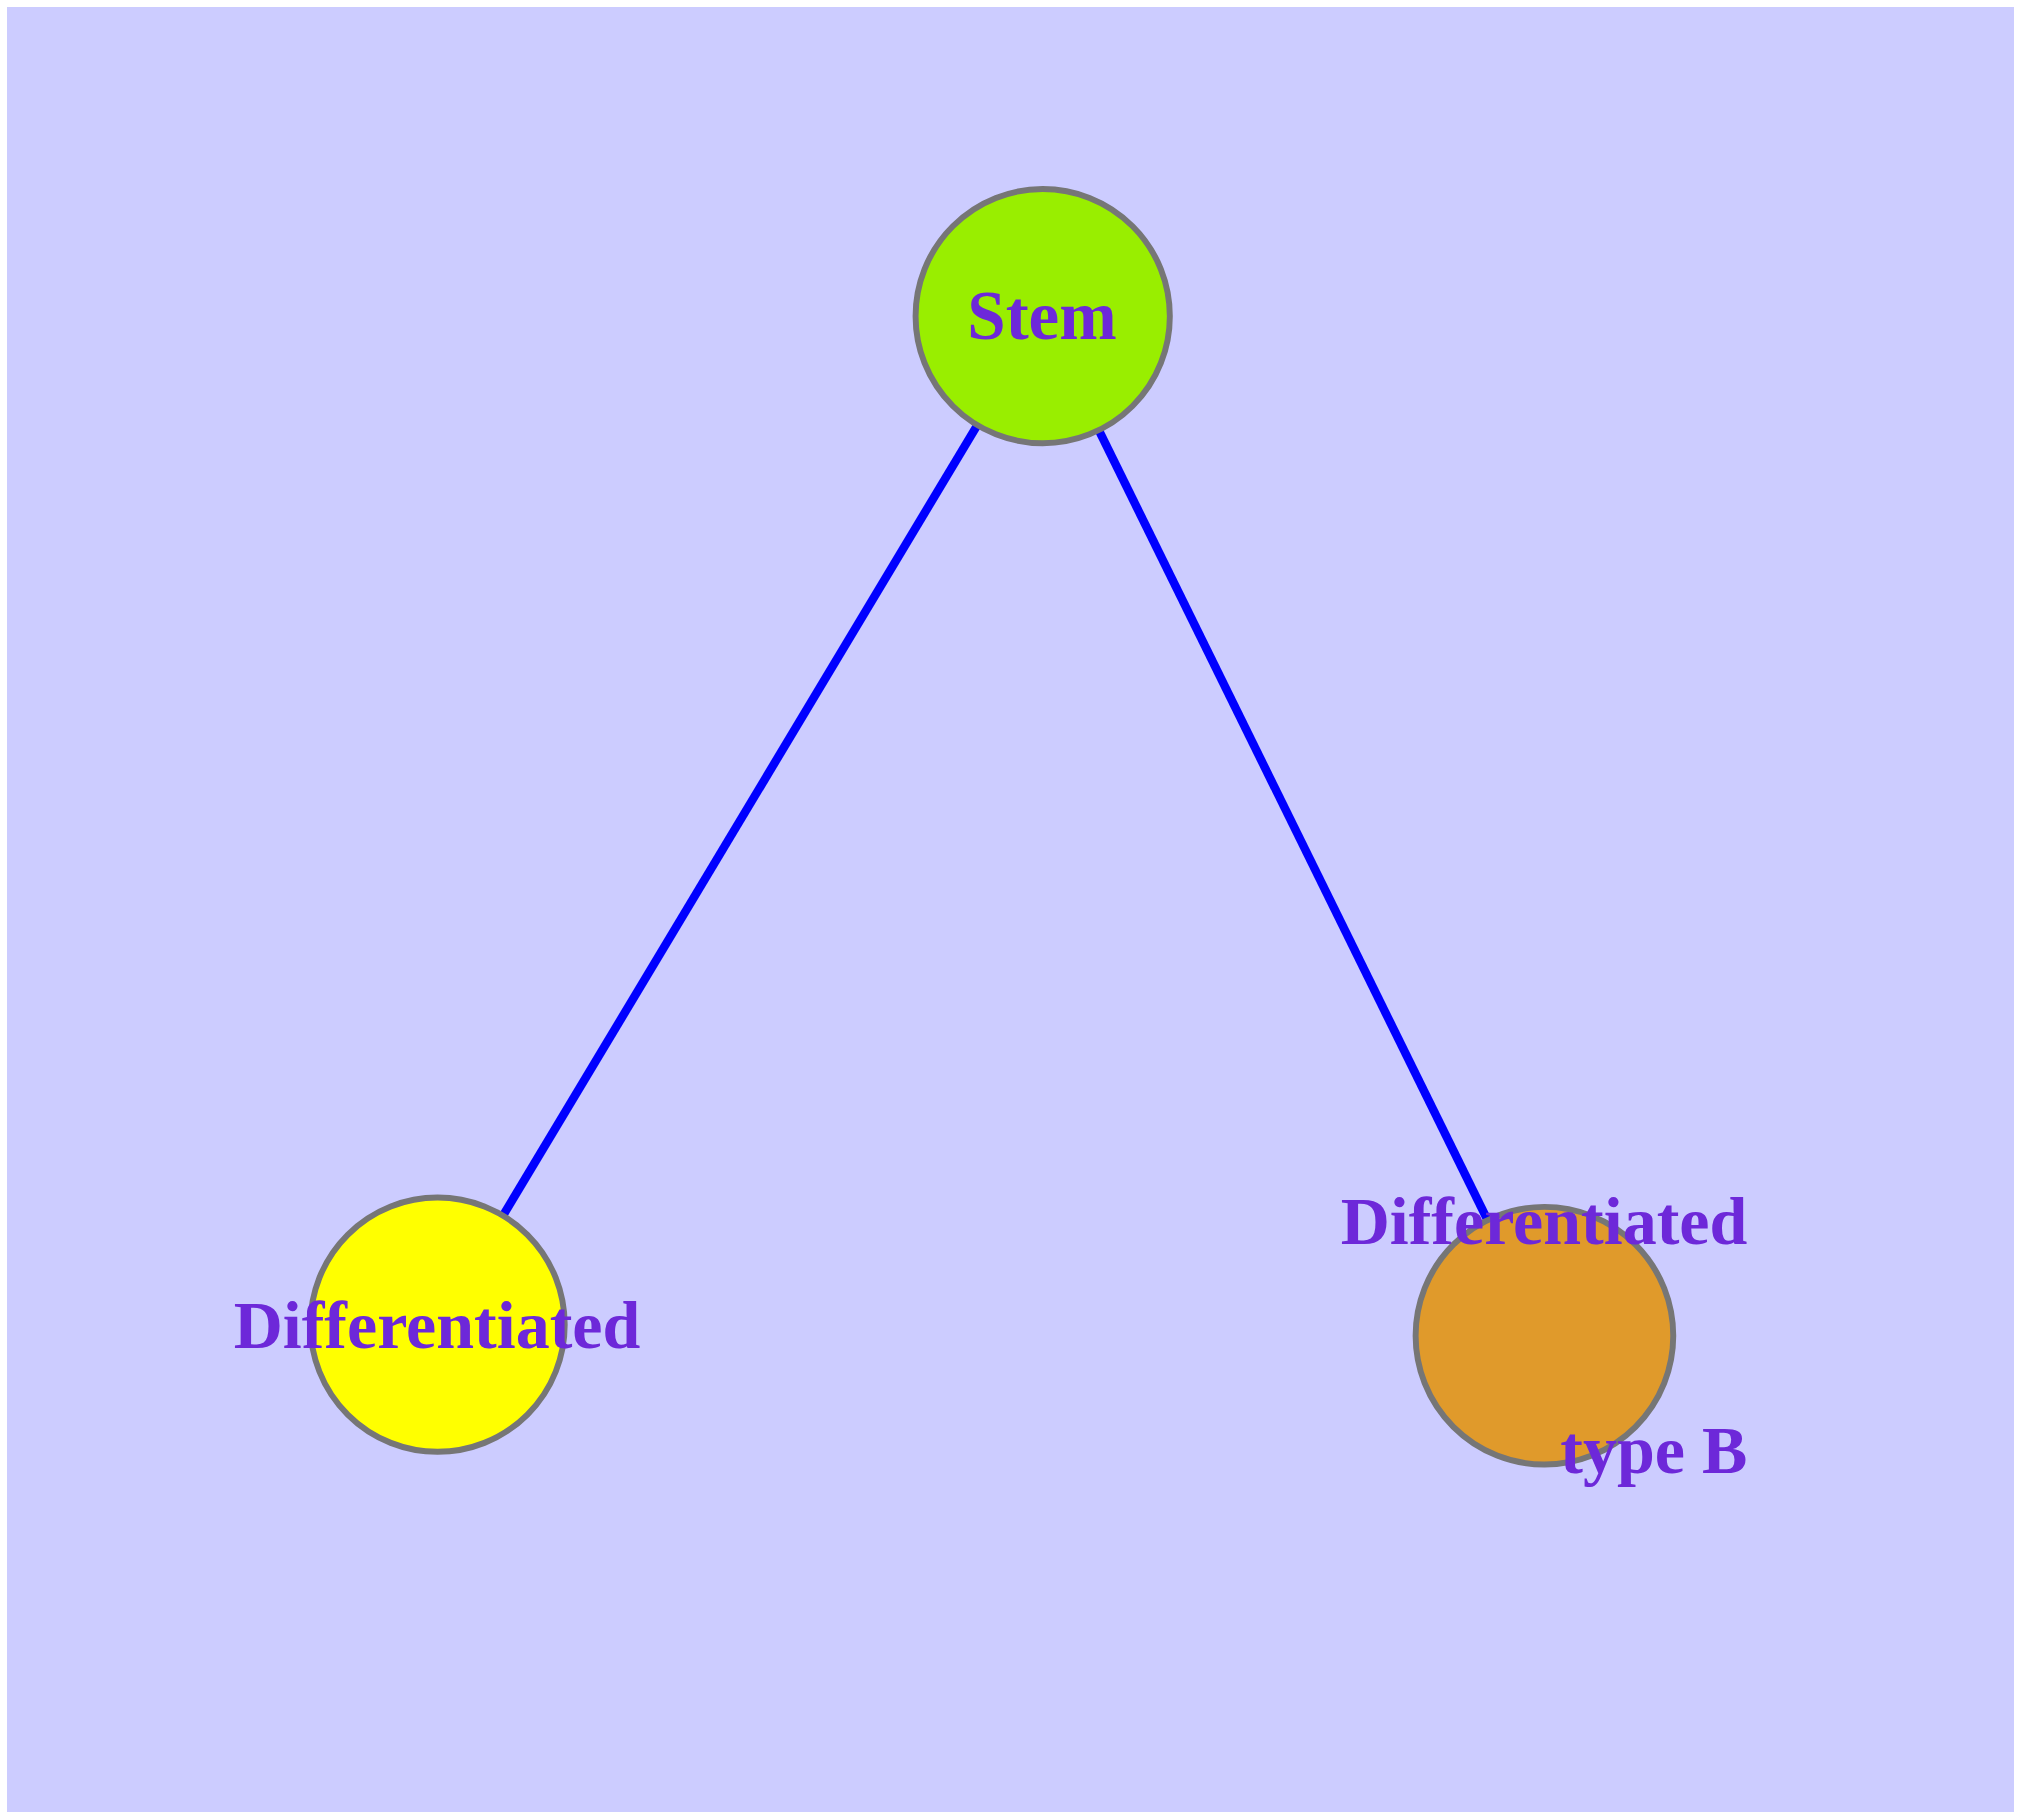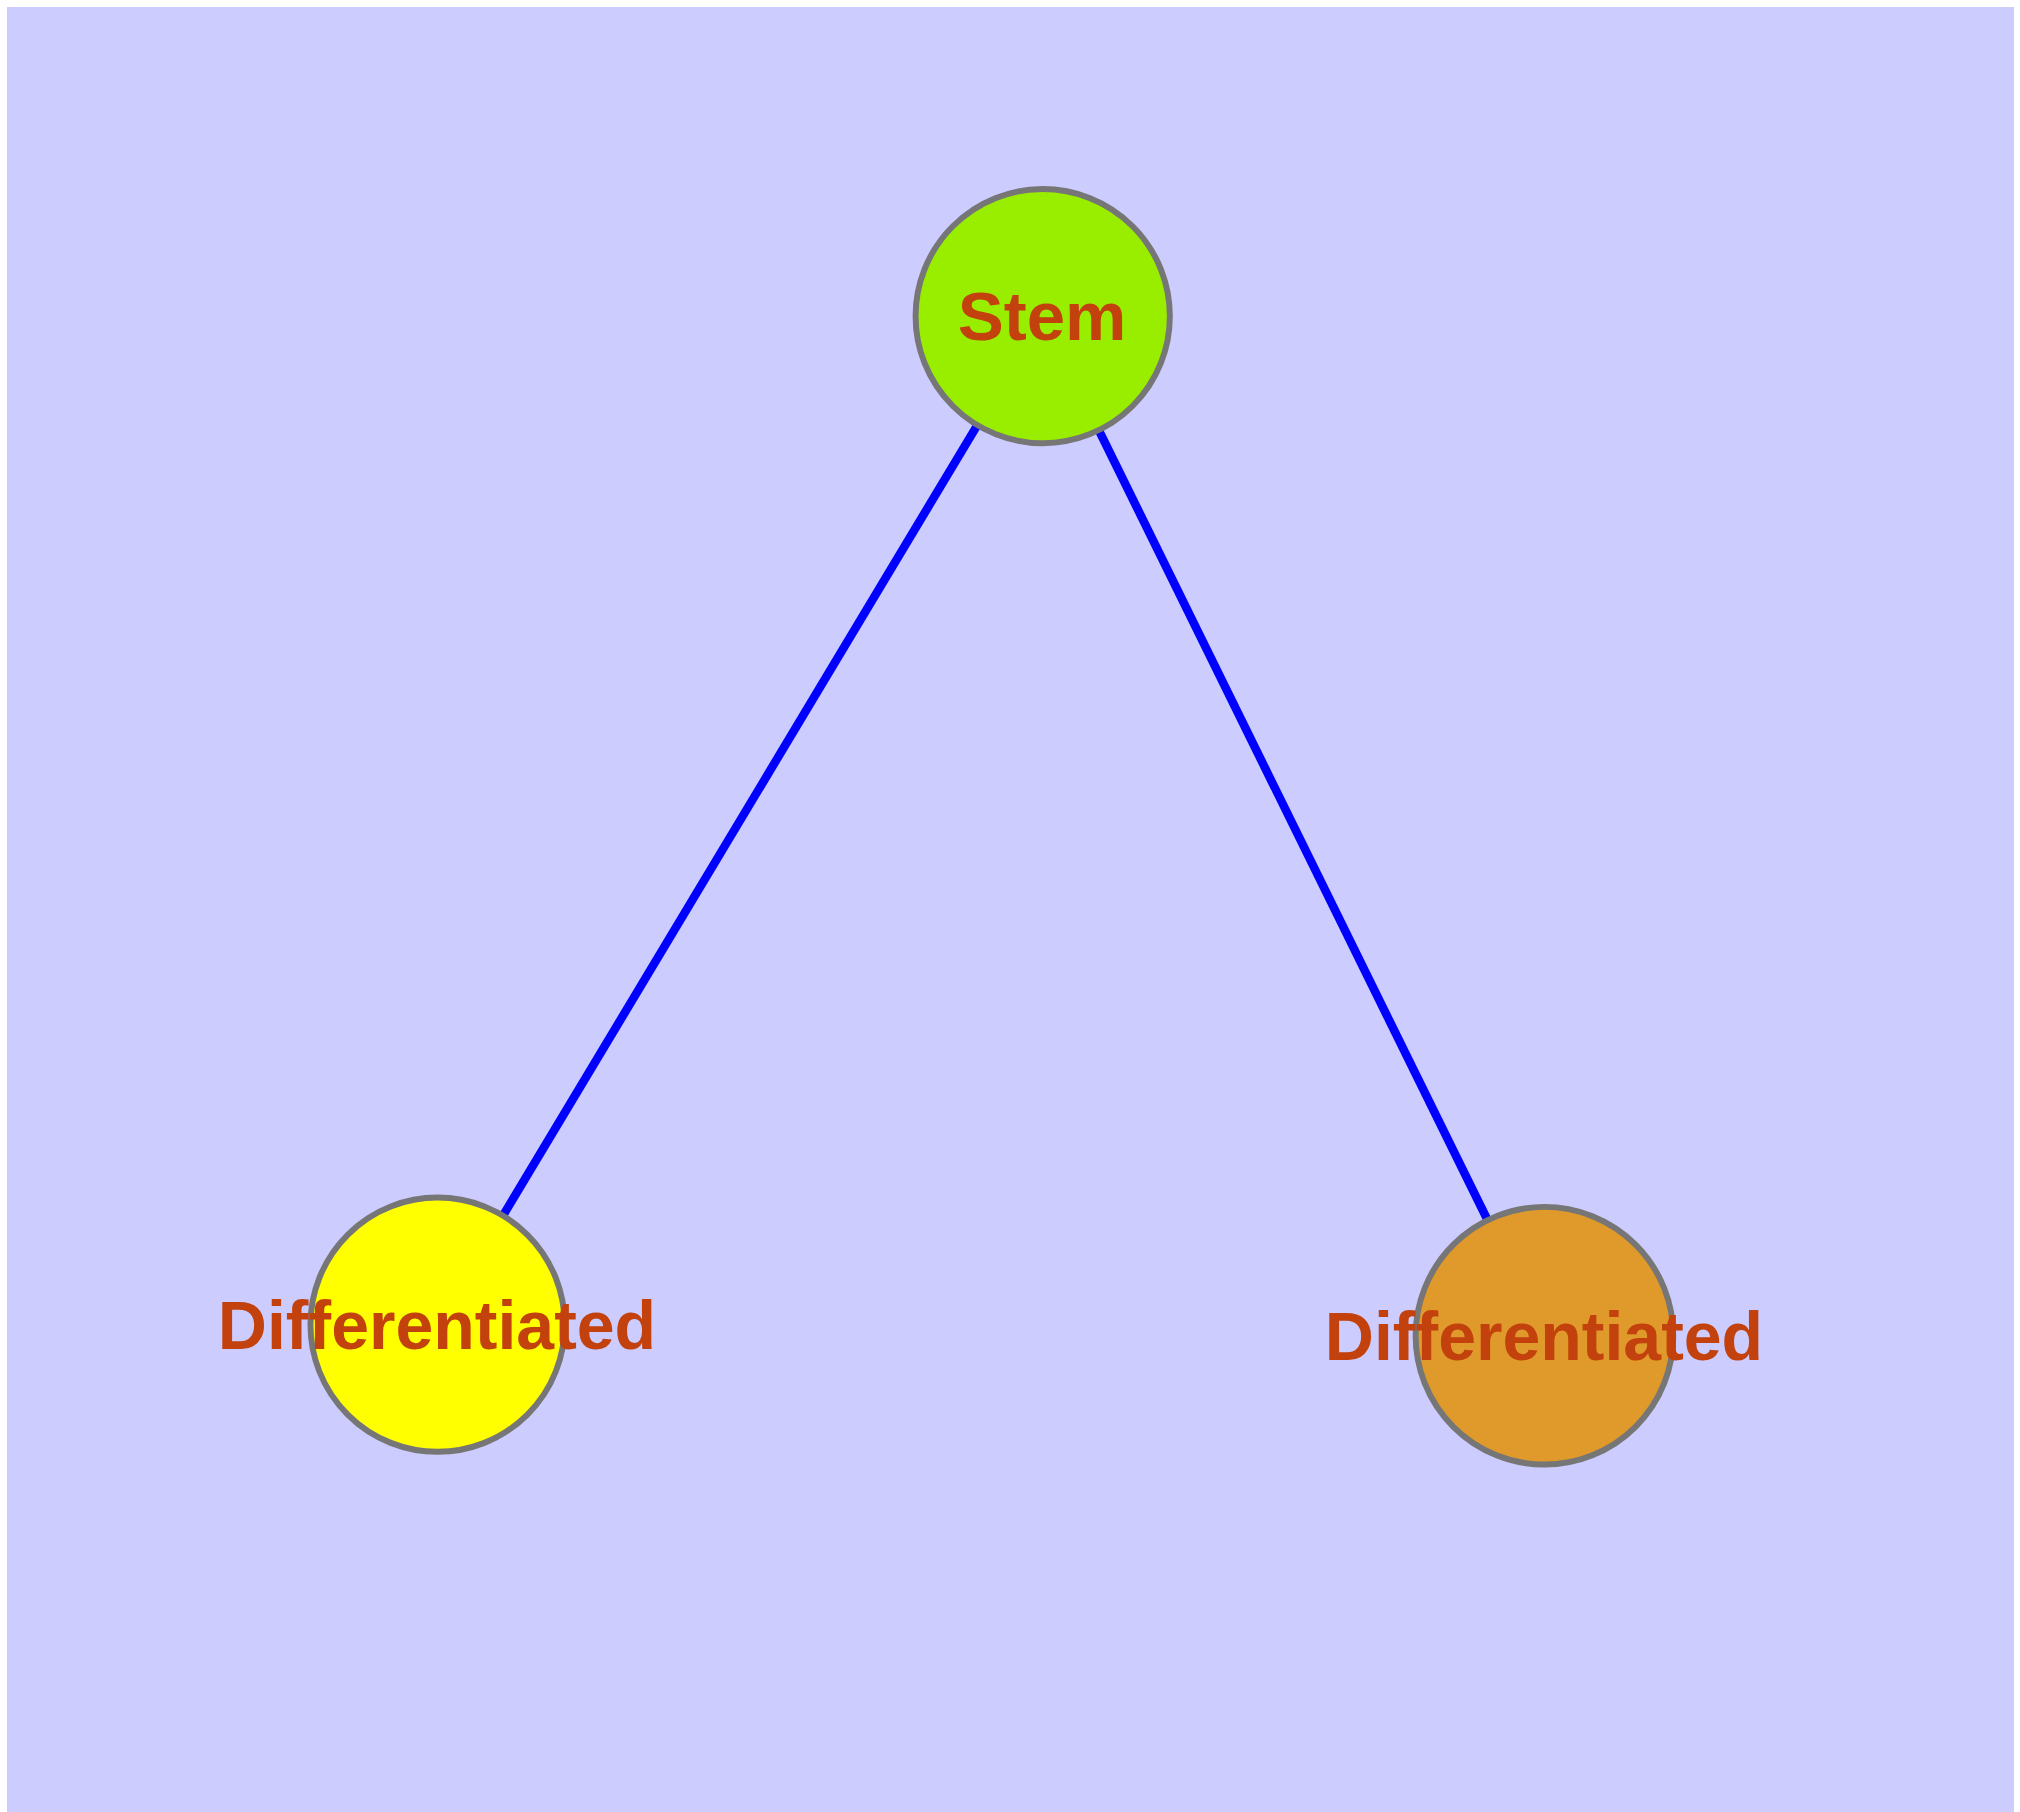--- a/index.html
+++ b/index.html
@@ -34,23 +34,23 @@
     stroke: #767676;
     stroke-width: 7;
   }
   .edge-line {
     stroke: #0000ff;
     stroke-width: 10;
     stroke-linecap: butt;
   }
   .node-label {
     position: absolute;
-    color: #c2410c;
+    color: #6d28d9;
     font-weight: bold;
-    font-family: Liberation Sans, sans-serif;
+    font-family: Liberation Serif, serif;
     text-align: right;
     line-height: 1.12;
     white-space: pre;
     pointer-events: none;
     user-select: none;
   }
   #label-stem {
     font-size: 69px;
     left: 1042px;
     top: 316px;
@@ -93,16 +93,17 @@
   <div class="node-label" id="label-stem" style="left: 1042px; top: 316px;">
     <div>Stem</div>
   </div>
 
   <div class="node-label" id="label-type-a" style="left: 437px; top: 1325px;">
     <div>Differentiated</div>
   </div>
 
   <div class="node-label" id="label-type-b" style="left: 1544px; top: 1336px;">
     <div>Differentiated</div>
+    <div>type B</div>
   </div>
 
 </div>
 
 
 </body></html>

